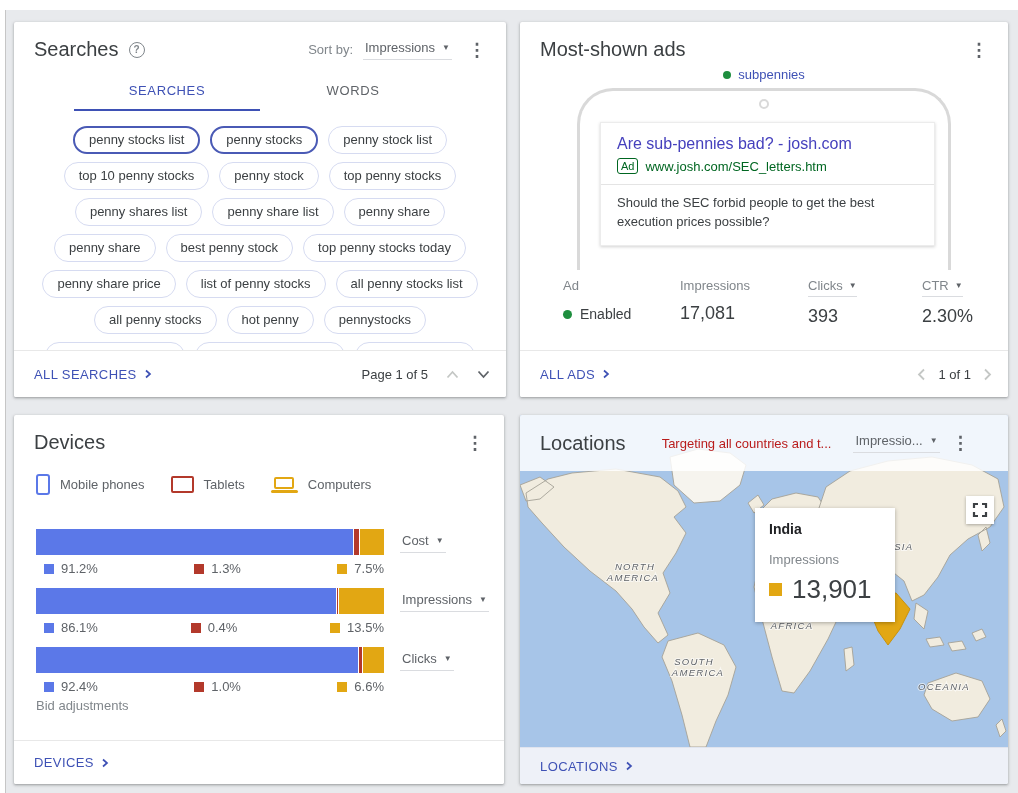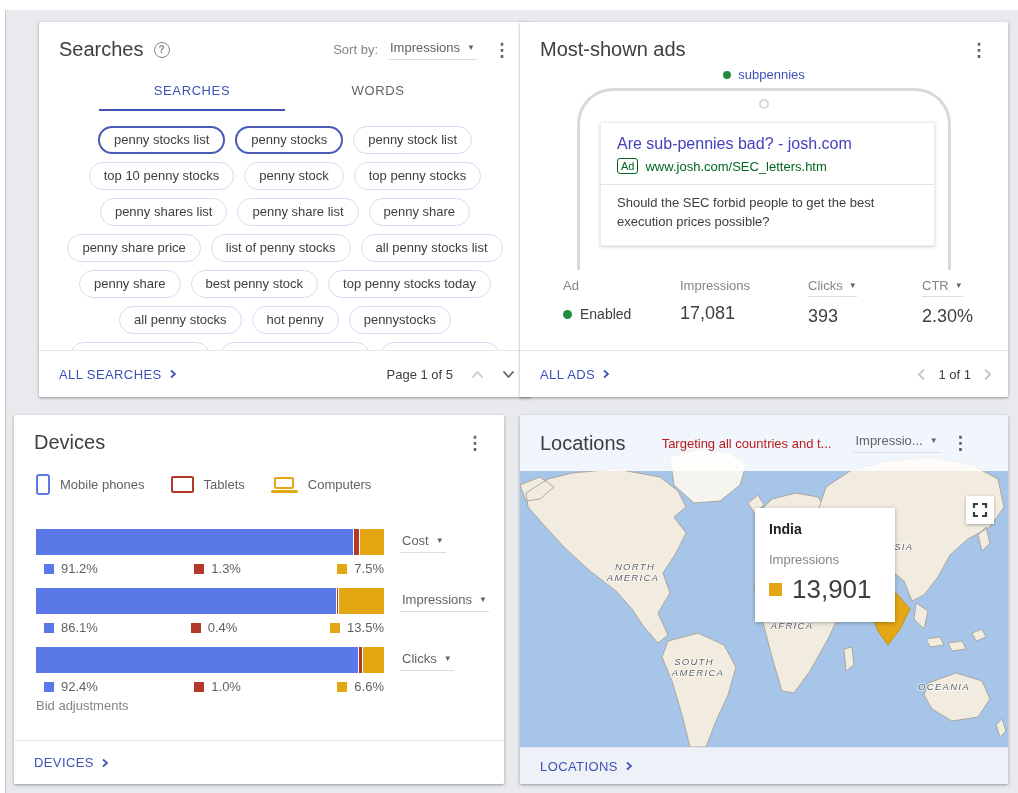--- a/index.html
+++ b/index.html
@@ -2,21 +2,21 @@
 <html><head>
 <meta charset="utf-8">
 <style>
   * { margin:0; padding:0; box-sizing:border-box; }
   html,body { width:1018px; height:793px; }
   body { font-family:"Liberation Sans", sans-serif; background:#fff; position:relative; overflow:hidden; color:#3c4043; }
   .workspace { position:absolute; left:5px; top:10px; right:0; bottom:0; background:#e8eaed; border-left:1px solid #c6c6c6; }
 
   .card { position:absolute; background:#fff; border-radius:2px;
           box-shadow:0 1px 2px rgba(60,64,67,.3), 0 1px 3px 1px rgba(60,64,67,.15); overflow:hidden; }
-  .card-searches  { left:14px;  top:22px;  width:492px; height:375px;margin-left:25px; }
+  .card-searches  { left:14px;  top:22px;  width:492px; height:375px; }
   .card-ads       { left:520px; top:22px;  width:488px; height:375px; }
   .card-devices   { left:14px;  top:415px; width:490px; height:369px; }
   .card-locations { left:520px; top:415px; width:488px; height:369px; }
 
   .card-header { display:flex; align-items:center; justify-content:space-between; padding:16px 14px 0 20px; }
   .title-wrap { display:flex; align-items:center; gap:10px; }
   h2.card-title { font-size:20px; font-weight:400; color:#3c4043; }
   .help-icon { width:16px; height:16px; border:1.5px solid #80868b; border-radius:50%; color:#80868b;
                font-size:10px; font-weight:700; display:flex; align-items:center; justify-content:center; }
   .header-right { display:flex; align-items:center; gap:10px;justify-content:flex-end; }
@@ -146,28 +146,28 @@
       <span class="chip">top 10 penny stocks</span>
       <span class="chip">penny stock</span>
       <span class="chip">top penny stocks</span>
     </div>
     <div class="chip-row">
       <span class="chip">penny shares list</span>
       <span class="chip">penny share list</span>
       <span class="chip">penny share</span>
     </div>
     <div class="chip-row">
+      <span class="chip">penny share</span>
+      <span class="chip">best penny stock</span>
+      <span class="chip">top penny stocks today</span>
+    </div>
+    <div class="chip-row">
       <span class="chip">penny share price</span>
       <span class="chip">list of penny stocks</span>
       <span class="chip">all penny stocks list</span>
-    </div>
-    <div class="chip-row">
-      <span class="chip">penny share</span>
-      <span class="chip">best penny stock</span>
-      <span class="chip">top penny stocks today</span>
     </div>
     <div class="chip-row">
       <span class="chip">all penny stocks</span>
       <span class="chip">hot penny</span>
       <span class="chip">pennystocks</span>
     </div>
     <div class="chip-row">
       <span class="chip cut" style="width:140px"></span>
       <span class="chip cut" style="width:150px"></span>
       <span class="chip cut" style="width:120px"></span>

